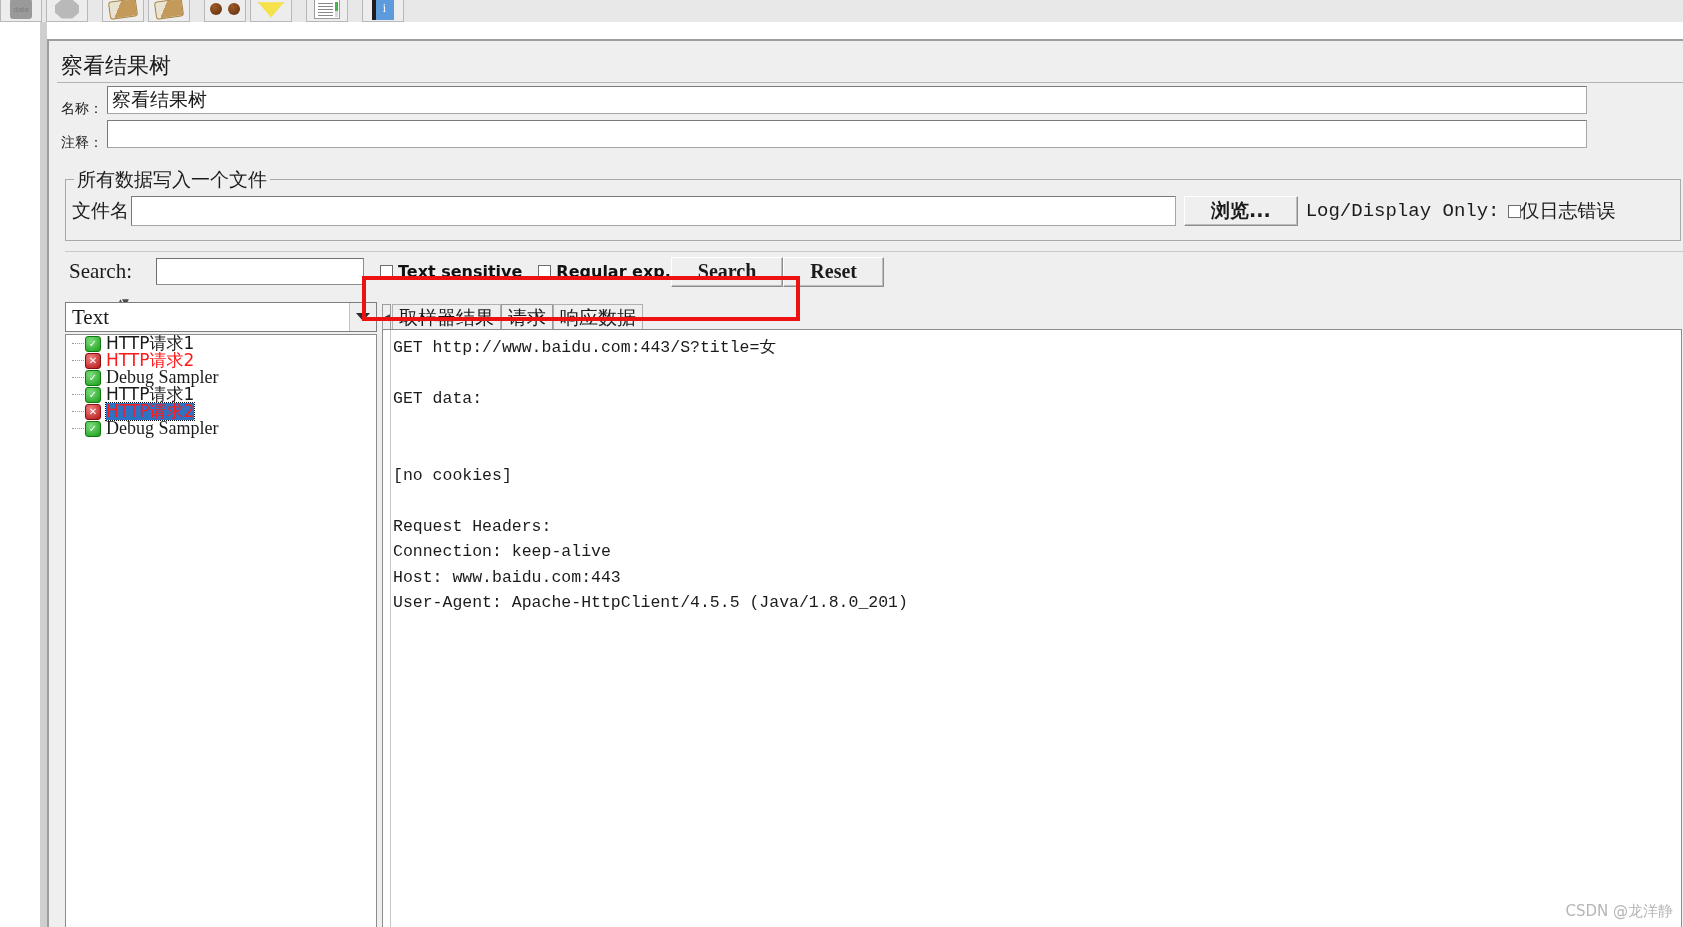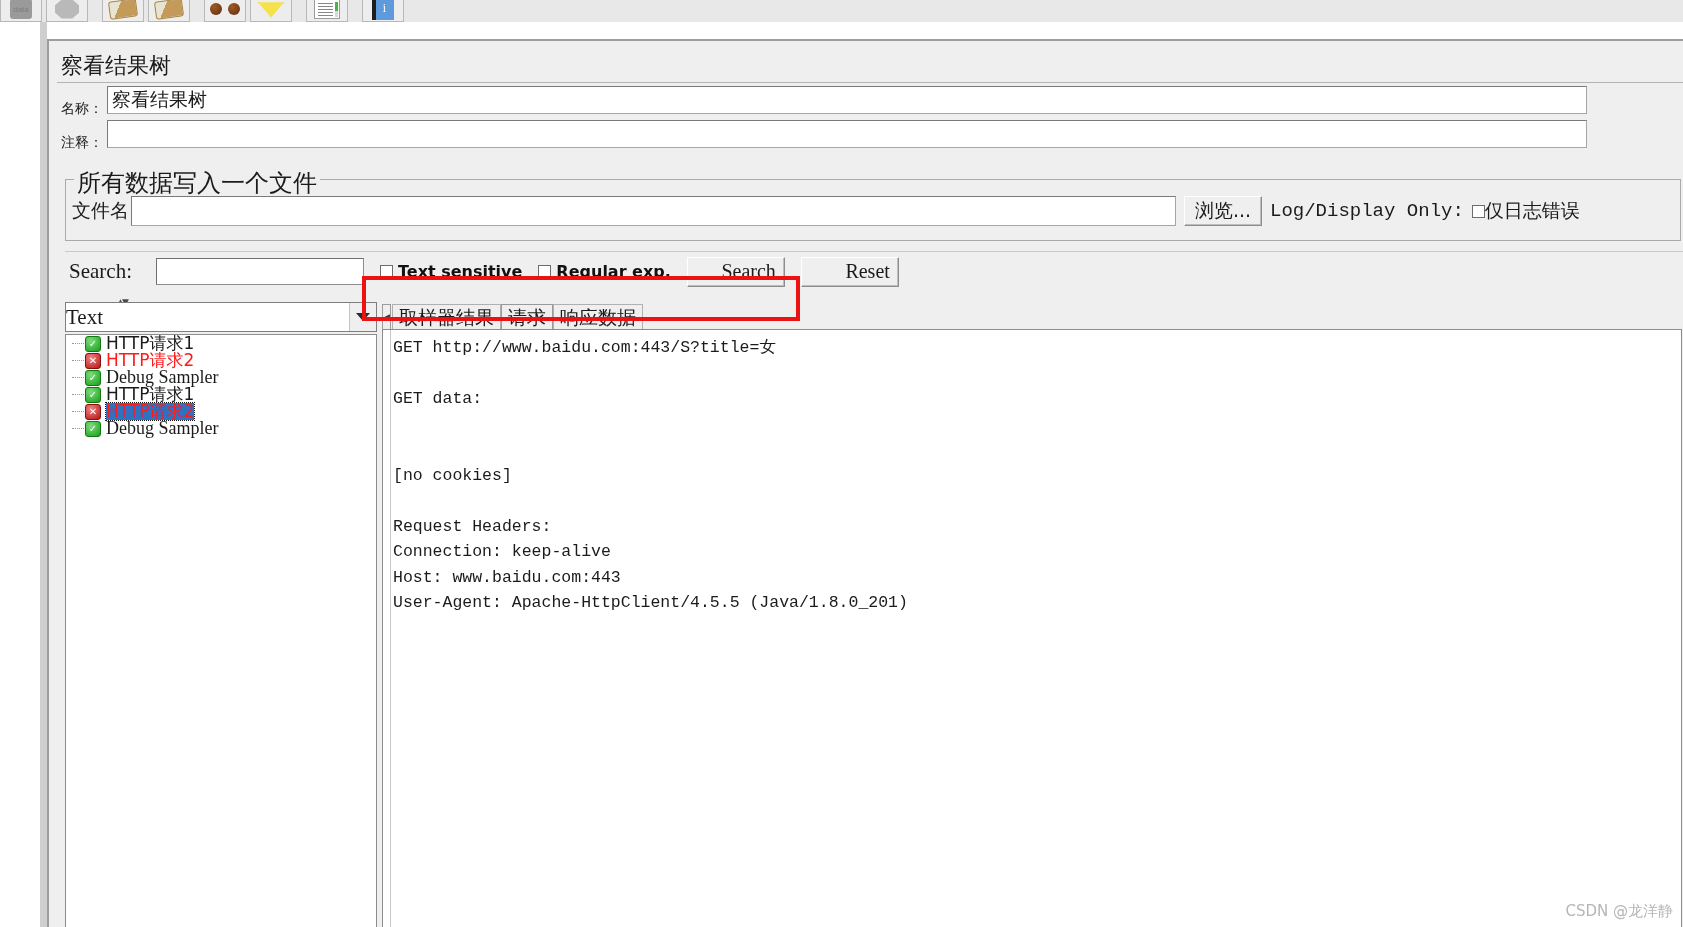--- a/index.html
+++ b/index.html
@@ -183,40 +183,41 @@
     left: 8px; top: 130px;
     width: 1616px; height: 62px;
     border: 1px solid #a9a9a9;
     box-sizing: border-box;
   }
   .group-title {
     position: absolute;
     left: 8px; top: -13px;
     background: #efefef;
     padding: 0 3px;
-    font-size: 24px;
+    font-size: 19px;
     color: #1b1b1b;
     font-family: "DejaVu Sans", sans-serif;
     white-space: nowrap;
   }
 
   .btn {
     background: #efefef;
     border: 1px solid #9c9c9c;
     border-top-color: #ffffff;
     border-left-color: #ffffff;
     border-right-color: #8d8d8d;
     border-bottom-color: #8d8d8d;
     box-shadow: inset -1px -1px 0 #bdbdbd;
     font-size: 19px;
     font-family: "DejaVu Sans", sans-serif;
     color: #1b1b1b;
     box-sizing: border-box;
     cursor: default;
-    padding: 0 8px;
+    padding: 0 26px;
+    font-weight: bold;
   }
   .btn-serif { font-family: "Liberation Serif", serif; font-size: 20px; }
 
   .mono-label {
     font-family: "Liberation Mono", monospace;
     font-size: 19px;
     color: #1b1b1b;
     white-space: nowrap;
   }
   .cjk-label {
@@ -266,21 +267,21 @@
   .sb-check {
     display: flex; align-items: center;
     margin-left: 16px;
     font-family: "DejaVu Sans", sans-serif;
     font-size: 16px;
     font-weight: bold;
     color: #121212;
   }
   .sb-check .cb { margin-right: 5px; }
   .sb-btn {
-    margin-left: 16px;
+    margin-left: 0;
     height: 30px;
     min-width: 98px;
     text-align: right;
   }
 
   
   .splitter-handle {
     position: absolute;
     left: 60px; top: 248px;
     font-size: 9px; color: #4a4a4a;
@@ -301,20 +302,21 @@
     background: #ffffff;
     border: 1px solid #7e7e7e;
     box-sizing: border-box;
     display: flex; align-items: center;
     justify-content: space-between;
   }
   .combo-text {
     font-family: "Liberation Serif", serif;
     font-size: 21px;
     color: #1b1b1b;
+    padding-left: 6px;
   }
   .combo-arrow {
     width: 26px; height: 28px;
     background: #efefef;
     border-left: 1px solid #c3c3c3;
     display: flex; align-items: center; justify-content: center;
   }
   .combo-arrow i {
     display: block;
     width: 0; height: 0;

